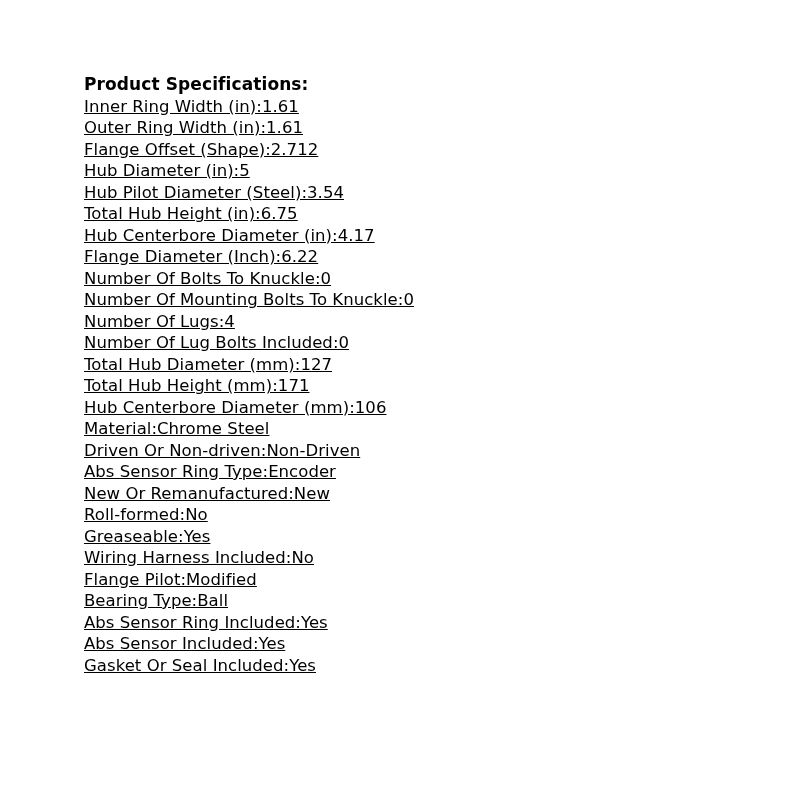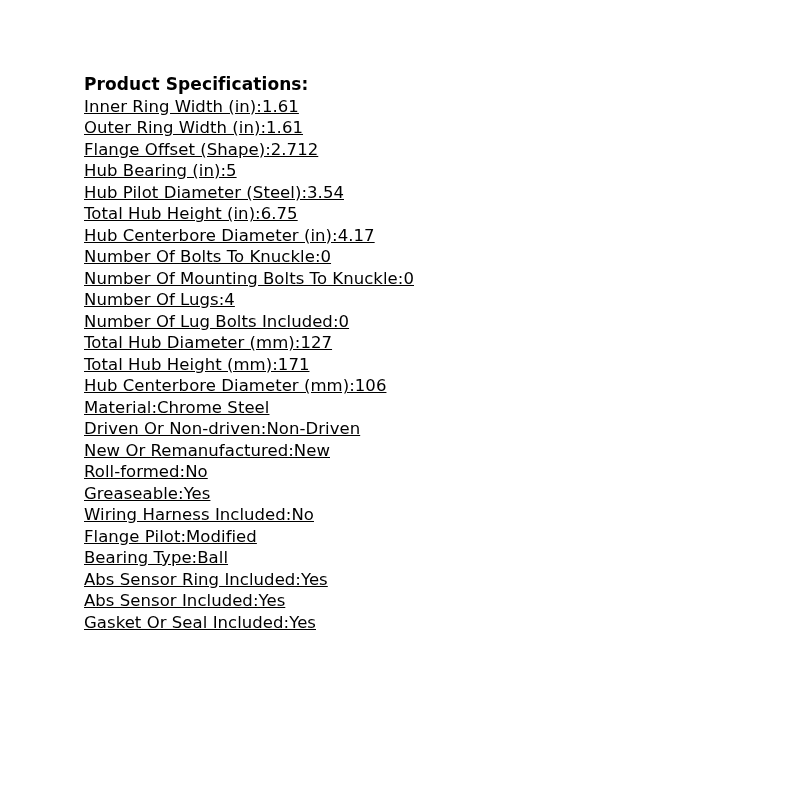--- a/index.html
+++ b/index.html
@@ -43,33 +43,35 @@
 </style>
 </head>
 <body>
 
 <div class="sheet">
   <div class="spec-title">Product Specifications:</div>
   <ul class="spec-list">
       <li>Inner Ring Width (in):1.61</li>
       <li>Outer Ring Width (in):1.61</li>
       <li>Flange Offset (Shape):2.712</li>
-      <li>Hub Bearing (in):5</li>
+      <li>Hub Diameter (in):5</li>
       <li>Hub Pilot Diameter (Steel):3.54</li>
       <li>Total Hub Height (in):6.75</li>
       <li>Hub Centerbore Diameter (in):4.17</li>
+      <li>Flange Diameter (Inch):6.22</li>
       <li>Number Of Bolts To Knuckle:0</li>
       <li>Number Of Mounting Bolts To Knuckle:0</li>
       <li>Number Of Lugs:4</li>
       <li>Number Of Lug Bolts Included:0</li>
       <li>Total Hub Diameter (mm):127</li>
       <li>Total Hub Height (mm):171</li>
       <li>Hub Centerbore Diameter (mm):106</li>
       <li>Material:Chrome Steel</li>
       <li>Driven Or Non-driven:Non-Driven</li>
+      <li>Abs Sensor Ring Type:Encoder</li>
       <li>New Or Remanufactured:New</li>
       <li>Roll-formed:No</li>
       <li>Greaseable:Yes</li>
       <li>Wiring Harness Included:No</li>
       <li>Flange Pilot:Modified</li>
       <li>Bearing Type:Ball</li>
       <li>Abs Sensor Ring Included:Yes</li>
       <li>Abs Sensor Included:Yes</li>
       <li>Gasket Or Seal Included:Yes</li>
     </ul>

